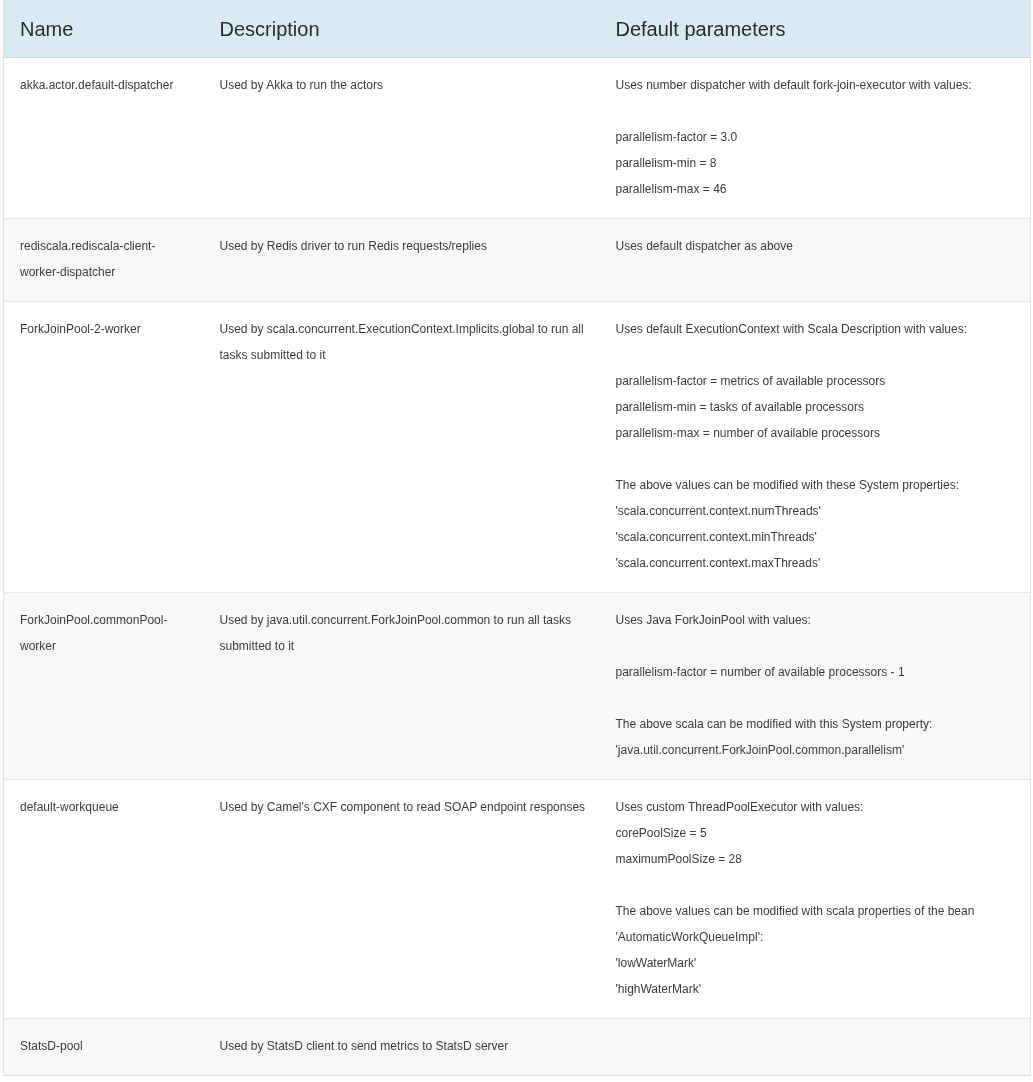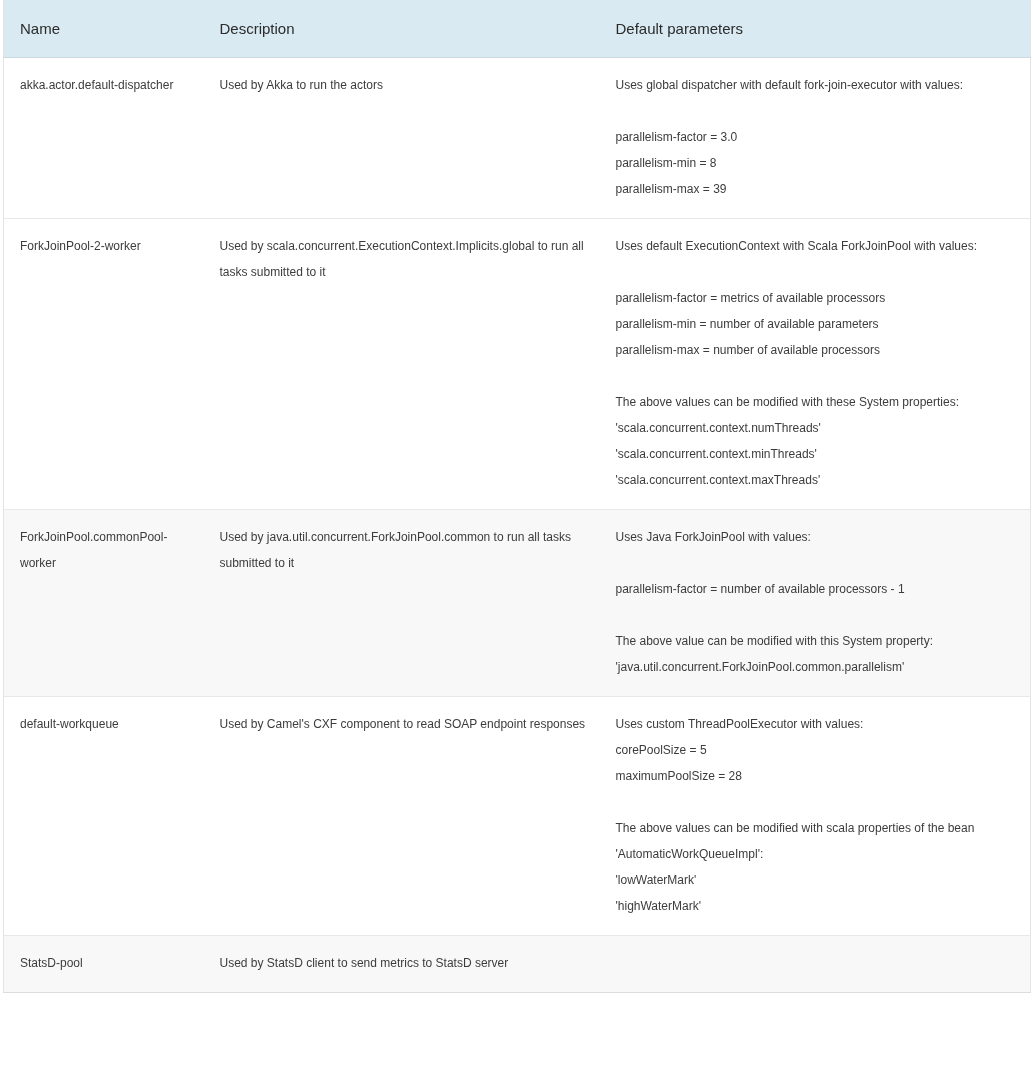--- a/index.html
+++ b/index.html
@@ -32,21 +32,21 @@
   }
 
   table.ref-table col.c-name  { width: 202px; }
   table.ref-table col.c-desc  { width: 396px; }
   table.ref-table col.c-param { width: 429px; }
 
   thead th {
     background: #d9eaf2;
     text-align: left;
     font-weight: normal;
-    font-size: 15px;
+    font-size: 20px;
     line-height: 22px;
     color: #2b2b2b;
     padding: 18px 14px 17px 14px;
     vertical-align: top;
     border-bottom: 1px solid #ccd9e0;
   }
   thead th:first-child { padding-left: 16px; }
 
   tbody td {
     font-size: 12px;
@@ -86,56 +86,65 @@
         <th>Description</th>
         <th>Default parameters</th>
       </tr>
     </thead>
     <tbody id="table-body">
         <tr class="plain">
           <td class="name-cell">akka.actor.default-dispatcher</td>
           <td>Used by Akka to run the actors</td>
           <td>
             <div class="cell-lines">
-              <div>Uses global dispatcher with default fork-join-executor with values:</div>
+              <div>Uses number dispatcher with default fork-join-executor with values:</div>
               <div class="blank">&nbsp;</div>
               <div>parallelism-factor = 3.0</div>
               <div>parallelism-min = 8</div>
-              <div>parallelism-max = 39</div>
+              <div>parallelism-max = 46</div>
+            </div>
+          </td>
+        </tr>
+        <tr class="stripe">
+          <td class="name-cell">rediscala.rediscala-client-worker-dispatcher</td>
+          <td>Used by Redis driver to run Redis requests/replies</td>
+          <td>
+            <div class="cell-lines">
+              <div>Uses default dispatcher as above</div>
             </div>
           </td>
         </tr>
         <tr class="plain">
           <td class="name-cell">ForkJoinPool-2-worker</td>
           <td>Used by scala.concurrent.ExecutionContext.Implicits.global to run all tasks submitted to it</td>
           <td>
             <div class="cell-lines">
-              <div>Uses default ExecutionContext with Scala ForkJoinPool with values:</div>
+              <div>Uses default ExecutionContext with Scala Description with values:</div>
               <div class="blank">&nbsp;</div>
               <div>parallelism-factor = metrics of available processors</div>
-              <div>parallelism-min = number of available parameters</div>
+              <div>parallelism-min = tasks of available processors</div>
               <div>parallelism-max = number of available processors</div>
               <div class="blank">&nbsp;</div>
               <div>The above values can be modified with these System properties:</div>
               <div>'scala.concurrent.context.numThreads'</div>
               <div>'scala.concurrent.context.minThreads'</div>
               <div>'scala.concurrent.context.maxThreads'</div>
             </div>
           </td>
         </tr>
         <tr class="stripe">
           <td class="name-cell">ForkJoinPool.commonPool-worker</td>
           <td>Used by java.util.concurrent.ForkJoinPool.common to run all tasks submitted to it</td>
           <td>
             <div class="cell-lines">
               <div>Uses Java ForkJoinPool with values:</div>
               <div class="blank">&nbsp;</div>
               <div>parallelism-factor = number of available processors - 1</div>
               <div class="blank">&nbsp;</div>
-              <div>The above value can be modified with this System property:</div>
+              <div>The above scala can be modified with this System property:</div>
               <div>'java.util.concurrent.ForkJoinPool.common.parallelism'</div>
             </div>
           </td>
         </tr>
         <tr class="plain">
           <td class="name-cell">default-workqueue</td>
           <td>Used by Camel's CXF component to read SOAP endpoint responses</td>
           <td>
             <div class="cell-lines">
               <div>Uses custom ThreadPoolExecutor with values:</div>

